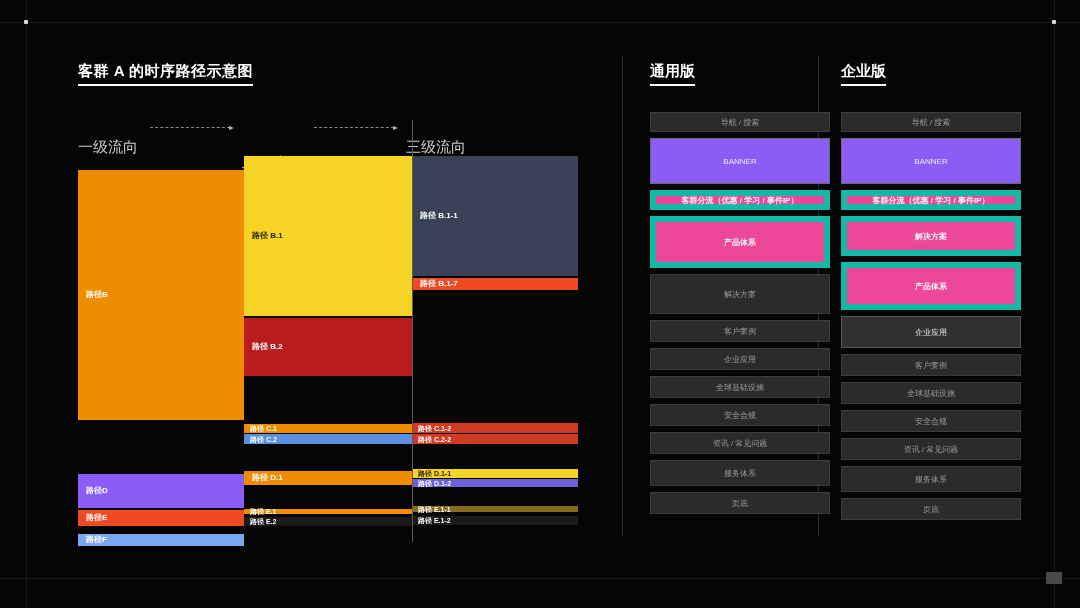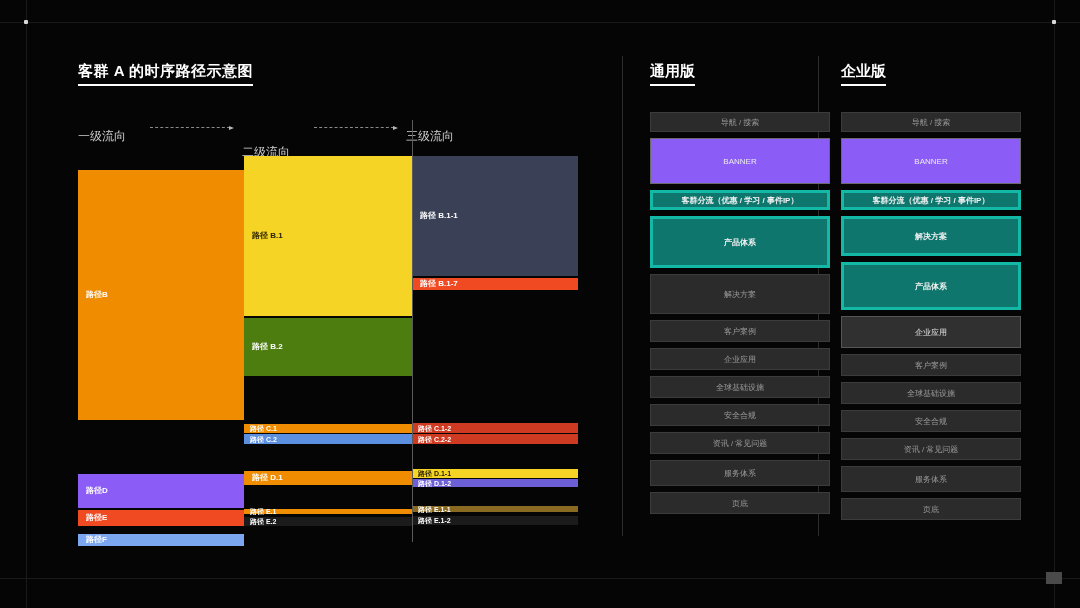--- a/index.html
+++ b/index.html
@@ -15,21 +15,21 @@
   .guide-dot{position:absolute;width:4px;height:4px;background:#d8d8d8;border-radius:1px;}
   .corner-handle{position:absolute;width:16px;height:12px;background:#4a4a4a;}
 
   
   .diagram{position:absolute;left:78px;top:62px;width:500px;}
   .diagram-title{
     font-size:15px;font-weight:bold;letter-spacing:.5px;color:#fff;
     border-bottom:2px solid #fff;display:inline-block;padding-bottom:3px;
   }
   .stage-row{position:absolute;left:0;top:56px;width:500px;height:20px;}
-  .stage-label{position:absolute;font-size:12px;color:#cfcfcf;white-space:nowrap;top:10px;}
+  .stage-label{position:absolute;font-size:15px;color:#cfcfcf;white-space:nowrap;top:20px;}
   .stage-conn{position:absolute;top:9px;height:1px;border-top:1px dashed #8a8a8a;}
   .stage-conn::after{
     content:"";position:absolute;right:-4px;top:-2.5px;width:0;height:0;
     border-left:5px solid #b5b5b5;border-top:2.5px solid transparent;border-bottom:2.5px solid transparent;
   }
 
   .flow{position:absolute;left:0;top:80px;width:500px;height:400px;}
   .col{position:absolute;top:0;height:400px;}
   .col-divider{position:absolute;top:-22px;width:1px;height:422px;background:#5b5b5b;}
   .blk{position:absolute;left:0;box-sizing:border-box;display:flex;align-items:center;}
@@ -42,21 +42,21 @@
     font-size:15px;font-weight:bold;color:#fff;border-bottom:2px solid #fff;
     display:inline-block;padding-bottom:3px;
   }
   .panel-sep{position:absolute;top:56px;width:1px;height:480px;background:#2c2c2c;}
   .panel-list{position:absolute;top:50px;left:0;width:180px;}
   .wf{
     box-sizing:border-box;width:180px;margin-bottom:6px;
     display:flex;align-items:center;justify-content:center;text-align:center;
     font-size:8px;background:#2b2b2b;border:1px solid #3c3c3c;color:#9a9a9a;
   }
-  .wf.emph{background:#0f766e;border:3px solid #14b8a6;color:#f2f2f2;font-weight:bold;}
+  .wf.emph{background:#ec4899;border:6px solid #14b8a6;color:#f2f2f2;font-weight:bold;}
   .wf.strong{background:#303030;border:1px solid #565656;color:#e2e2e2;}
   .wf.banner{background:#8b5cf6;border:1px solid #6a6a6a;color:#ececec;}
 </style>
 </head>
 <body>
 
 <div class="guide v" style="left:26px;"></div>
 <div class="guide v" style="left:1054px;"></div>
 <div class="guide h" style="top:22px;"></div>
 <div class="guide h" style="top:578px;"></div>
@@ -92,21 +92,21 @@
           <span style="color: rgb(255, 255, 255);">路径E</span>
         </div>
         <div class="blk" style="top: 392px; height: 12px; width: 100%; background: rgb(122, 167, 240);">
           <span style="color: rgb(255, 255, 255);">路径F</span>
         </div>
       </div>
     <div class="col" style="left:166px;width:168px;">
         <div class="blk" style="top: 14px; height: 160px; width: 100%; background: rgb(246, 212, 38);">
           <span style="color: rgb(42, 34, 0);">路径 B.1</span>
         </div>
-        <div class="blk" style="top: 176px; height: 58px; width: 100%; background: #4d7c0f;">
+        <div class="blk" style="top: 176px; height: 58px; width: 100%; background: #b91c1c;">
           <span style="color: rgb(255, 255, 255);">路径 B.2</span>
         </div>
         <div class="blk tiny" style="top: 282px; height: 9px; width: 100%; background: rgb(240, 140, 0);">
           <span style="color: rgb(255, 255, 255);">路径 C.1</span>
         </div>
         <div class="blk tiny" style="top: 292px; height: 10px; width: 100%; background: rgb(91, 143, 224);">
           <span style="color: rgb(255, 255, 255);">路径 C.2</span>
         </div>
         <div class="blk" style="top: 329px; height: 14px; width: 100%; background: rgb(240, 140, 0);">
           <span style="color: rgb(255, 255, 255);">路径 D.1</span>

